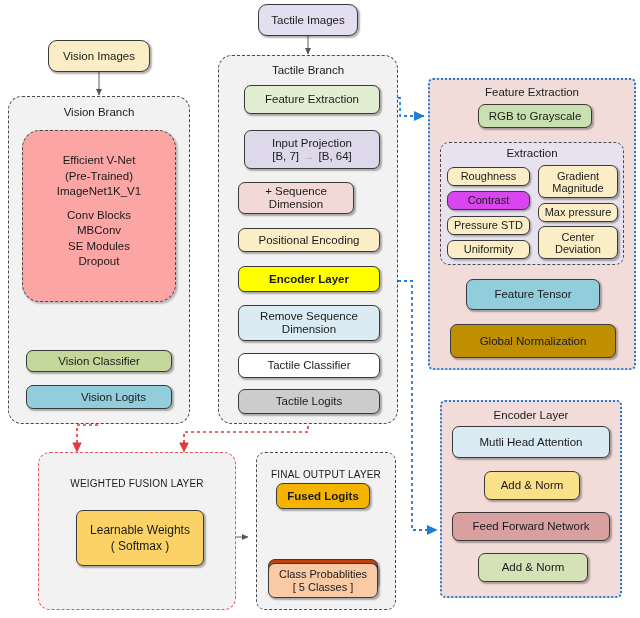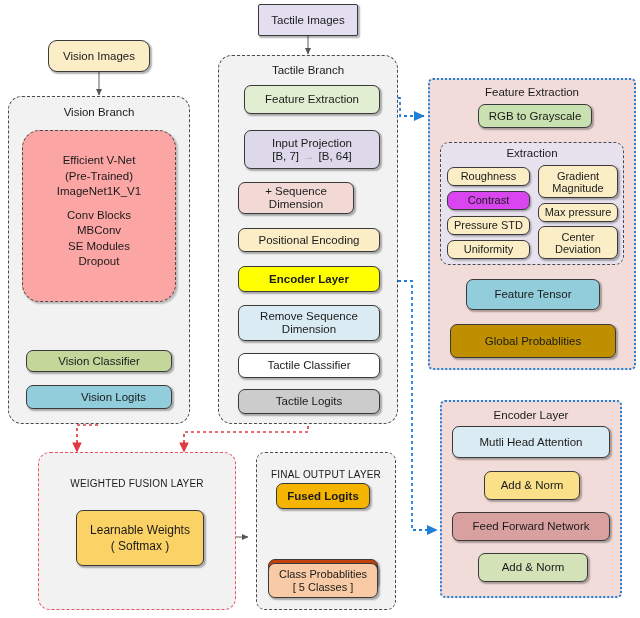--- a/index.html
+++ b/index.html
@@ -89,21 +89,21 @@
 
     <path d="M380,98 L400,98 L400,116 L424,116" stroke="#1f7fd6" stroke-width="1.8" fill="none" stroke-dasharray="3,3" marker-end="url(#arBlue)"></path>
 
     <path d="M380,281 L412,281 L412,530 L437,530" stroke="#1f7fd6" stroke-width="1.8" fill="none" stroke-dasharray="3,3" marker-end="url(#arBlue)"></path>
   </svg>
 
   <div class="node" style="left:48px;top:40px;width:102px;height:32px;background:#fbeec6;border-radius:9px;">
     <span>Vision Images</span>
   </div>
 
-  <div class="node" style="left:258px;top:4px;width:100px;height:32px;background:#e3dff0;border-radius:2px;">
+  <div class="node" style="left:258px;top:4px;width:100px;height:32px;background:#e3dff0;border-radius:9px;">
     <span>Tactile Images</span>
   </div>
 
   <div class="group grp-dash-gray" style="left:8px;top:96px;width:182px;height:328px;">
     <div class="grp-title" style="top:9px;">Vision Branch</div>
   </div>
 
   <div class="group grp-dash-purple" style="left:22px;top:130px;width:154px;height:172px;">
     <div class="textblock" style="top:22px;" id="vb-text">
         <div>Efficient V-Net</div>
@@ -196,21 +196,21 @@
   </div>
   <div class="node" style="left:538px;top:226px;width:80px;height:33px;background:#fbeec6;font-size:11px;flex-direction:column;line-height:12px;">
     <span>Center</span>
     <span class="l2">Deviation</span>
   </div>
 
   <div class="node" style="left:466px;top:279px;width:134px;height:31px;background:#92cddc;">
     <span>Feature Tensor</span>
   </div>
   <div class="node" style="left:450px;top:324px;width:166px;height:34px;background:#bf8f00;">
-    <span>Global Probablities</span>
+    <span>Global Normalization</span>
   </div>
 
   <div class="group grp-dot-blue" style="left:440px;top:400px;width:182px;height:198px;">
     <div class="grp-title" style="top:7px;">Encoder Layer</div>
   </div>
 
   <div class="node" style="left:452px;top:426px;width:158px;height:32px;background:#daebf4;">
     <span>Mutli Head Attention</span>
   </div>
   <div class="node" style="left:484px;top:471px;width:96px;height:29px;background:#fbe08a;">

